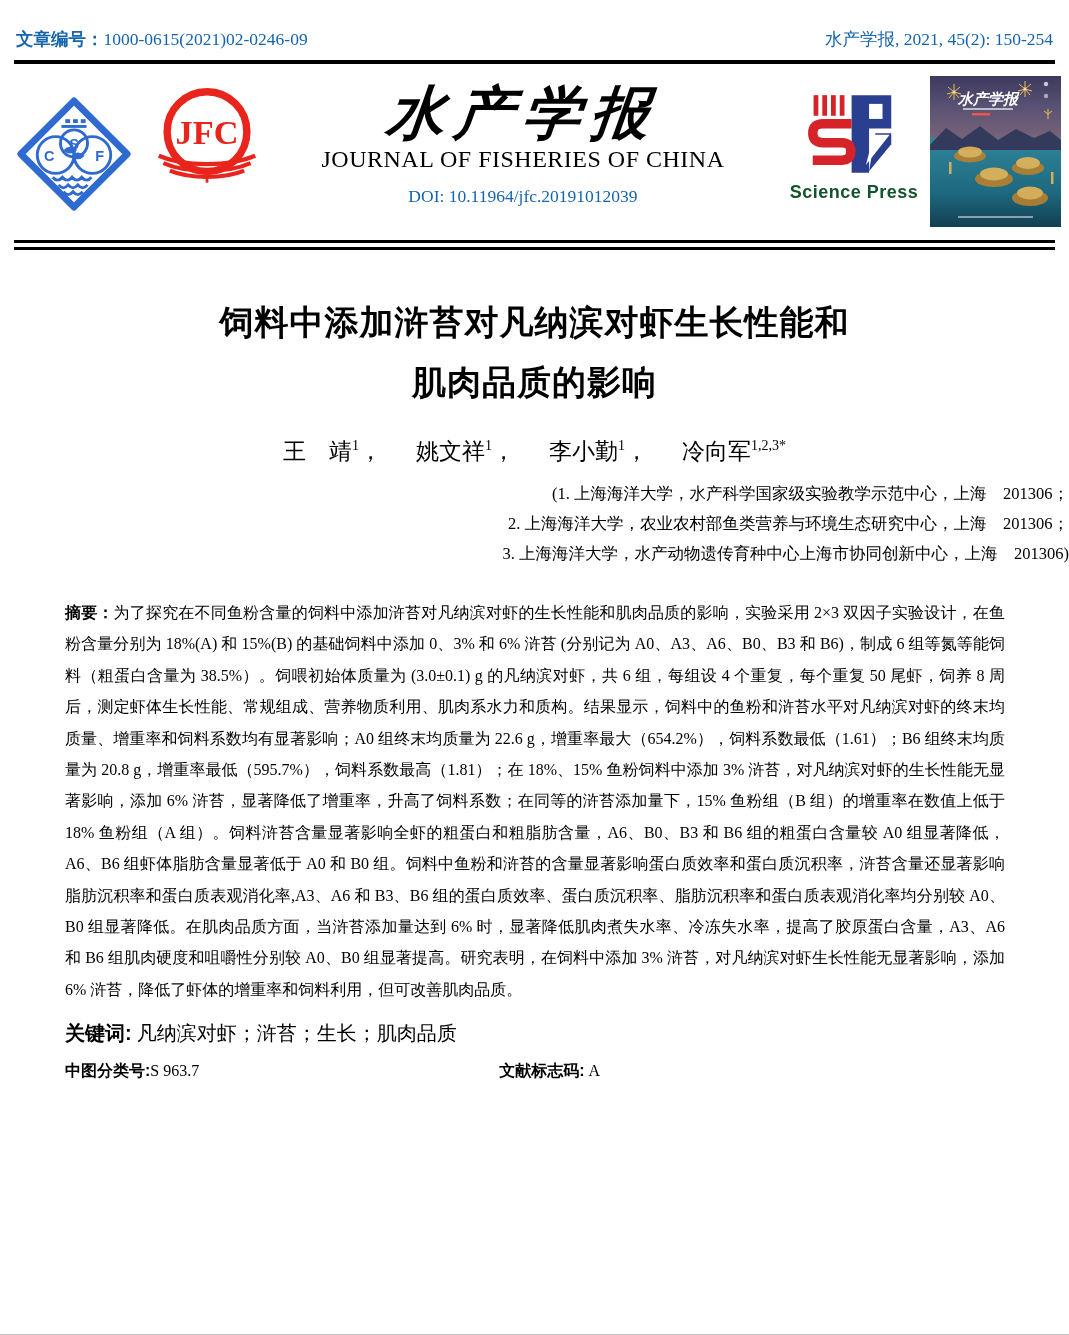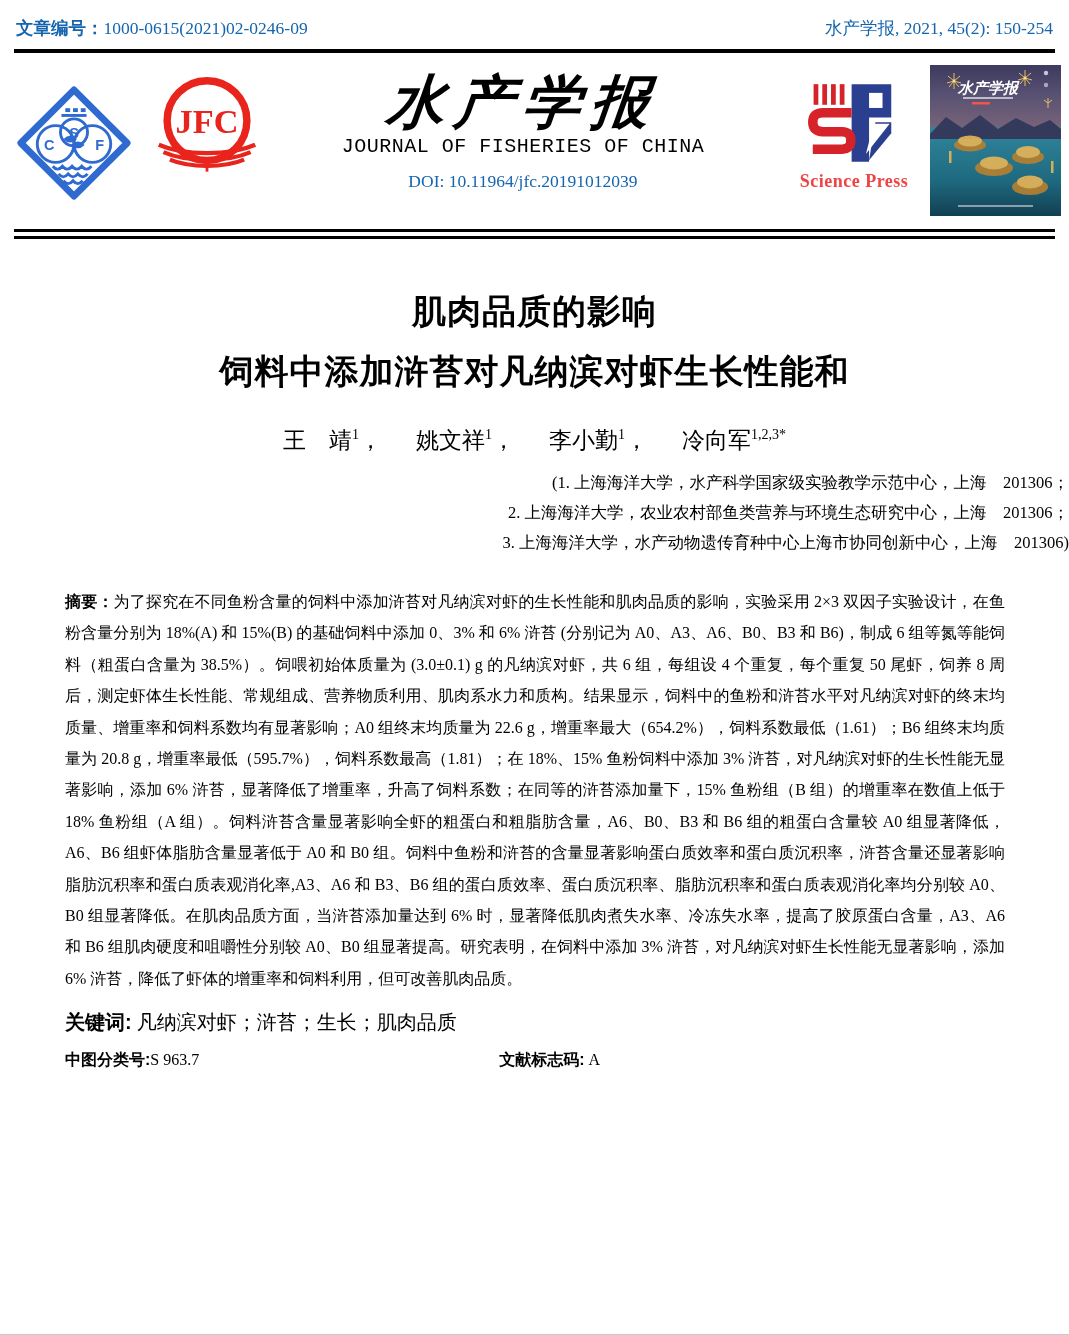--- a/index.html
+++ b/index.html
@@ -13,21 +13,21 @@
     font-family: "Liberation Serif", "DejaVu Serif", serif;
     color: #000;
     overflow: hidden;
     border-bottom: 1px solid #c9c9c9;
   }
   
   .top-header {
     display: flex;
     justify-content: space-between;
     align-items: baseline;
-    padding: 16px 16px 0 16px;
+    padding: 27px 16px 0 16px;
     font-size: 17.5px;
     color: #1565ae;
   }
   .top-header .label-cn {
     font-family: "Liberation Sans", "DejaVu Sans", sans-serif;
     font-weight: bold;
   }
   .rule-single {
     height: 4px;
     background: #000;
@@ -47,38 +47,38 @@
     font-size: 58px;
     font-weight: bold;
     font-style: italic;
     letter-spacing: 10px;
     line-height: 74px;
     transform: skewX(-6deg);
     display: inline-block;
     font-family: "DejaVu Serif", serif;
   }
   .en-title {
-    font-size: 20px;
+    font-size: 24px;
     letter-spacing: 0.5px;
     margin-top: -4px;
-    font-family: Liberation Mono, monospace;
+    font-family: Liberation Serif, serif;
   }
   .doi-line {
     margin-top: 13px;
     font-size: 17.5px;
     color: #1565ae;
     text-align: center;
   }
   .sp-block { width: 132px; flex: none; text-align: center; margin-top: 18px; }
   .logo-sp { width: 104px; height: 84px; }
   .sp-text {
-    font-family: Liberation Serif, serif;
+    font-family: Liberation Sans, sans-serif;
     font-weight: bold;
     font-size: 18px;
-    color: #ef4444;
+    color: #14532d;
     margin-top: 2px;
     letter-spacing: 0.5px;
   }
   .cover { width: 131px; height: 151px; flex: none; margin-left: 10px; margin-top: 2px; }
   .rule-double {
     margin: 8px 14px 0 14px;
     height: 10px;
     border-top: 3px solid #000;
     border-bottom: 3px solid #000;
   }
@@ -247,22 +247,22 @@
       <text x="58" y="28" text-anchor="middle" font-size="15" font-style="italic" font-weight="bold" fill="#ffffff" font-family="DejaVu Serif, serif">水产学报</text>
       <rect x="33" y="32" width="50" height="2" fill="#e8e8f0" opacity="0.7"></rect>
       <rect x="42" y="37" width="18" height="2.5" fill="#ff5747" opacity="0.9"></rect>
       <rect x="28" y="140" width="75" height="2" fill="#d8d8e0" opacity="0.6"></rect>
     </svg>
   </div>
 
   <div class="rule-double"></div>
 
   <div class="article-title">
+    <div>饲料中添加浒苔对凡纳滨对虾生长性能和</div>
     <div>肌肉品质的影响</div>
-    <div>饲料中添加浒苔对凡纳滨对虾生长性能和</div>
   </div>
 
   <div class="authors">
     <span class="author"><span>王　靖</span><sup>1</sup><span>，</span></span><span class="author-sep"></span><span class="author"><span>姚文祥</span><sup>1</sup><span>，</span></span><span class="author-sep"></span><span class="author"><span>李小勤</span><sup>1</sup><span>，</span></span><span class="author-sep"></span><span class="author"><span>冷向军</span><sup>1,2,3*</sup><span></span></span>
   </div>
 
   <div class="affiliations">
     <div>(1. 上海海洋大学，水产科学国家级实验教学示范中心，上海　201306；</div>
     <div>2. 上海海洋大学，农业农村部鱼类营养与环境生态研究中心，上海　201306；</div>
     <div>3. 上海海洋大学，水产动物遗传育种中心上海市协同创新中心，上海　201306)</div>

